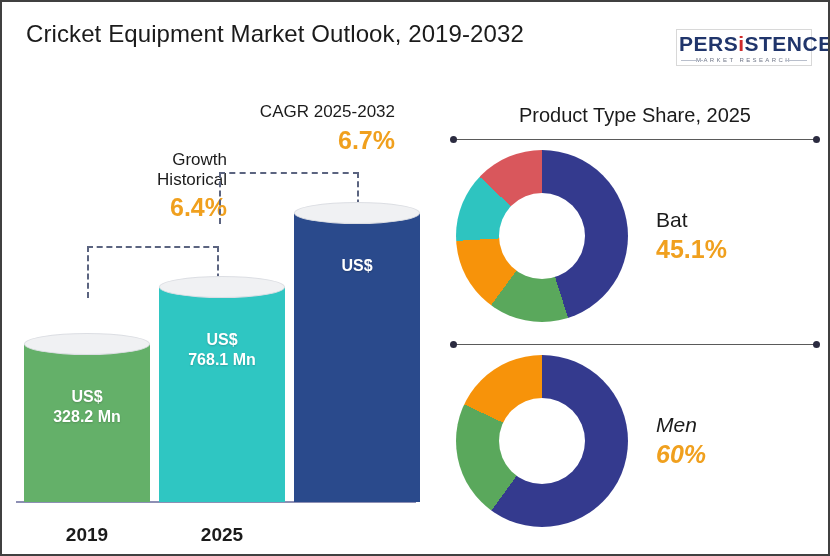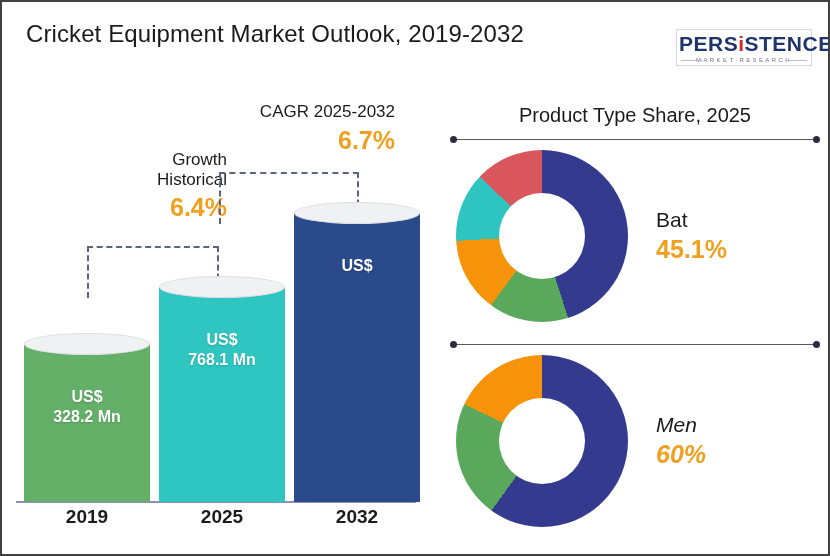--- a/index.html
+++ b/index.html
@@ -105,21 +105,21 @@
     font-weight: bold;
     font-size: 16px;
     line-height: 1.22;
     text-shadow: 0 1px 2px rgba(0,0,0,0.18);
     margin-top: 20px;
   }
   .axis-year {
     position: absolute;
     left: 0; right: 0;
     top: 100%;
-    margin-top: 4px;
+    margin-top: 22px;
     text-align: center;
     font-size: 19px;
     font-weight: bold;
     color: #1b1b1b;
   }
   #axis-line {
     position: absolute;
     left: 14px;
     width: 400px;
     bottom: 55px;
@@ -274,21 +274,20 @@
     </div>
 
     <div class="bar-group" style="left:292px; width:126px; height:300px;">
       <div class="cylinder">
         <div class="cyl-body" style="background:#2a4a8c;"></div>
         <div class="cyl-top"></div>
         <div class="bar-label">
           <div>US$</div>
         </div>
       </div>
-      <div class="axis-year">2032</div>
     </div>
   </div>
 
   <div id="right-panel">
 
     <div style="padding-top:12px;">
       <div class="section-title">Product Type Share, 2025</div>
       <div class="divider"></div>
       <div class="donut-row" style="margin-top:10px;">
         <div class="donut" id="donut-0" style="background: conic-gradient(rgb(52, 58, 142) 0deg, rgb(52, 58, 142) 162.36deg, rgb(90, 168, 92) 162.36deg, rgb(90, 168, 92) 216.36deg, rgb(247, 147, 10) 216.36deg, rgb(247, 147, 10) 266.76deg, rgb(46, 196, 192) 266.76deg, rgb(46, 196, 192) 313.56deg, rgb(217, 87, 92) 313.56deg, rgb(217, 87, 92) 360deg);"></div>

